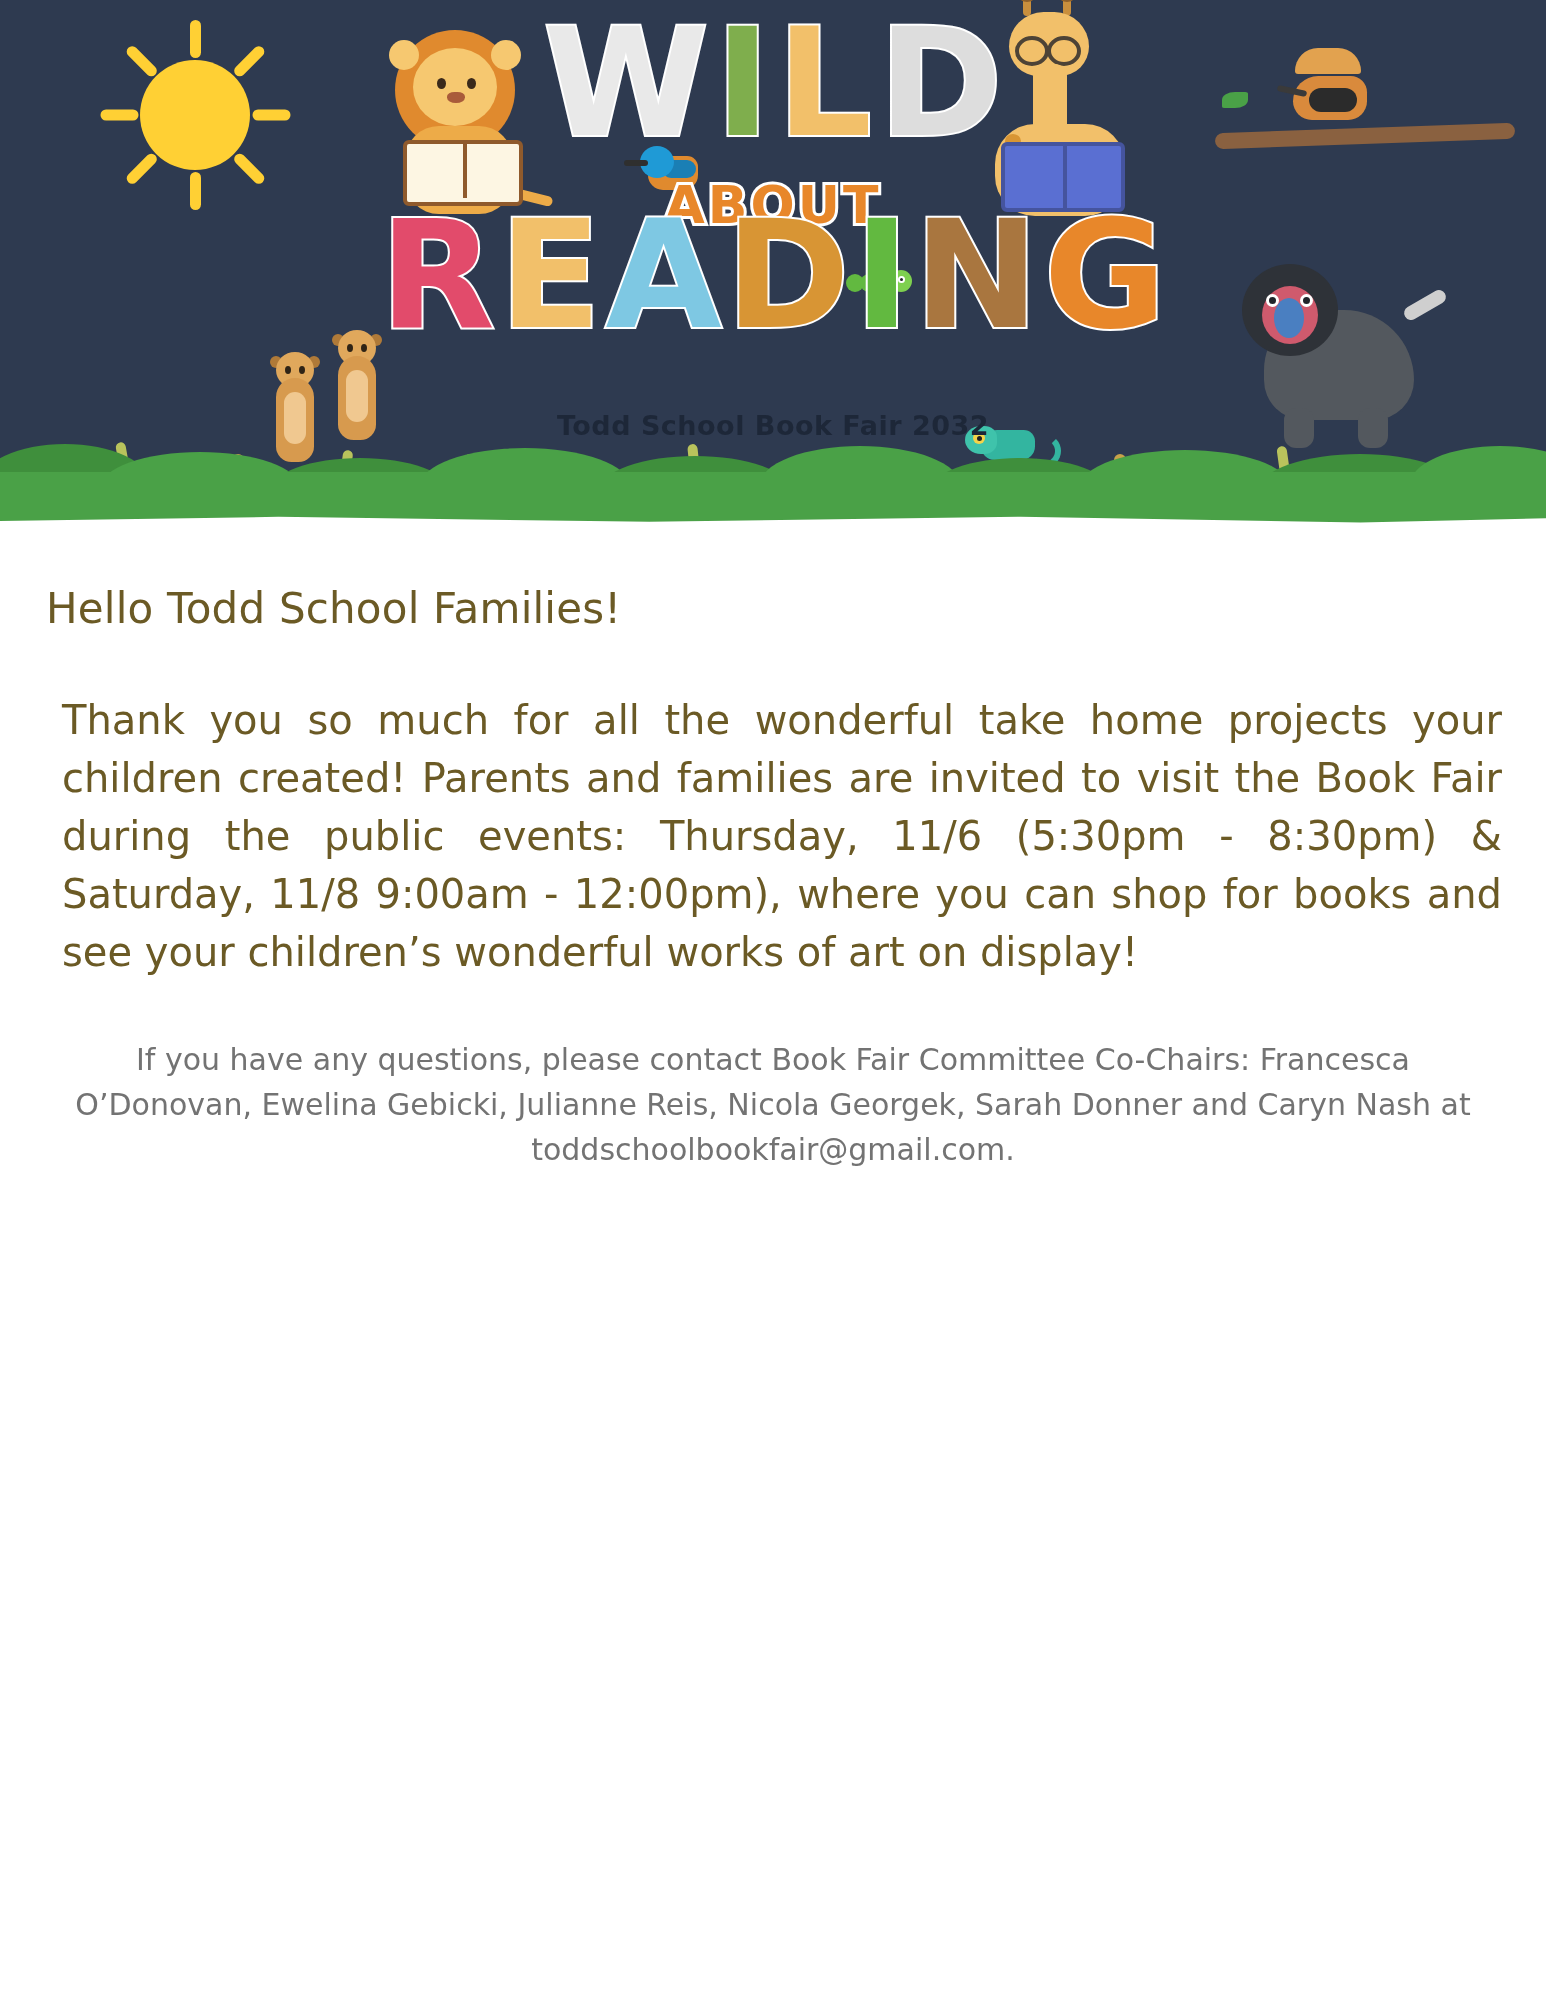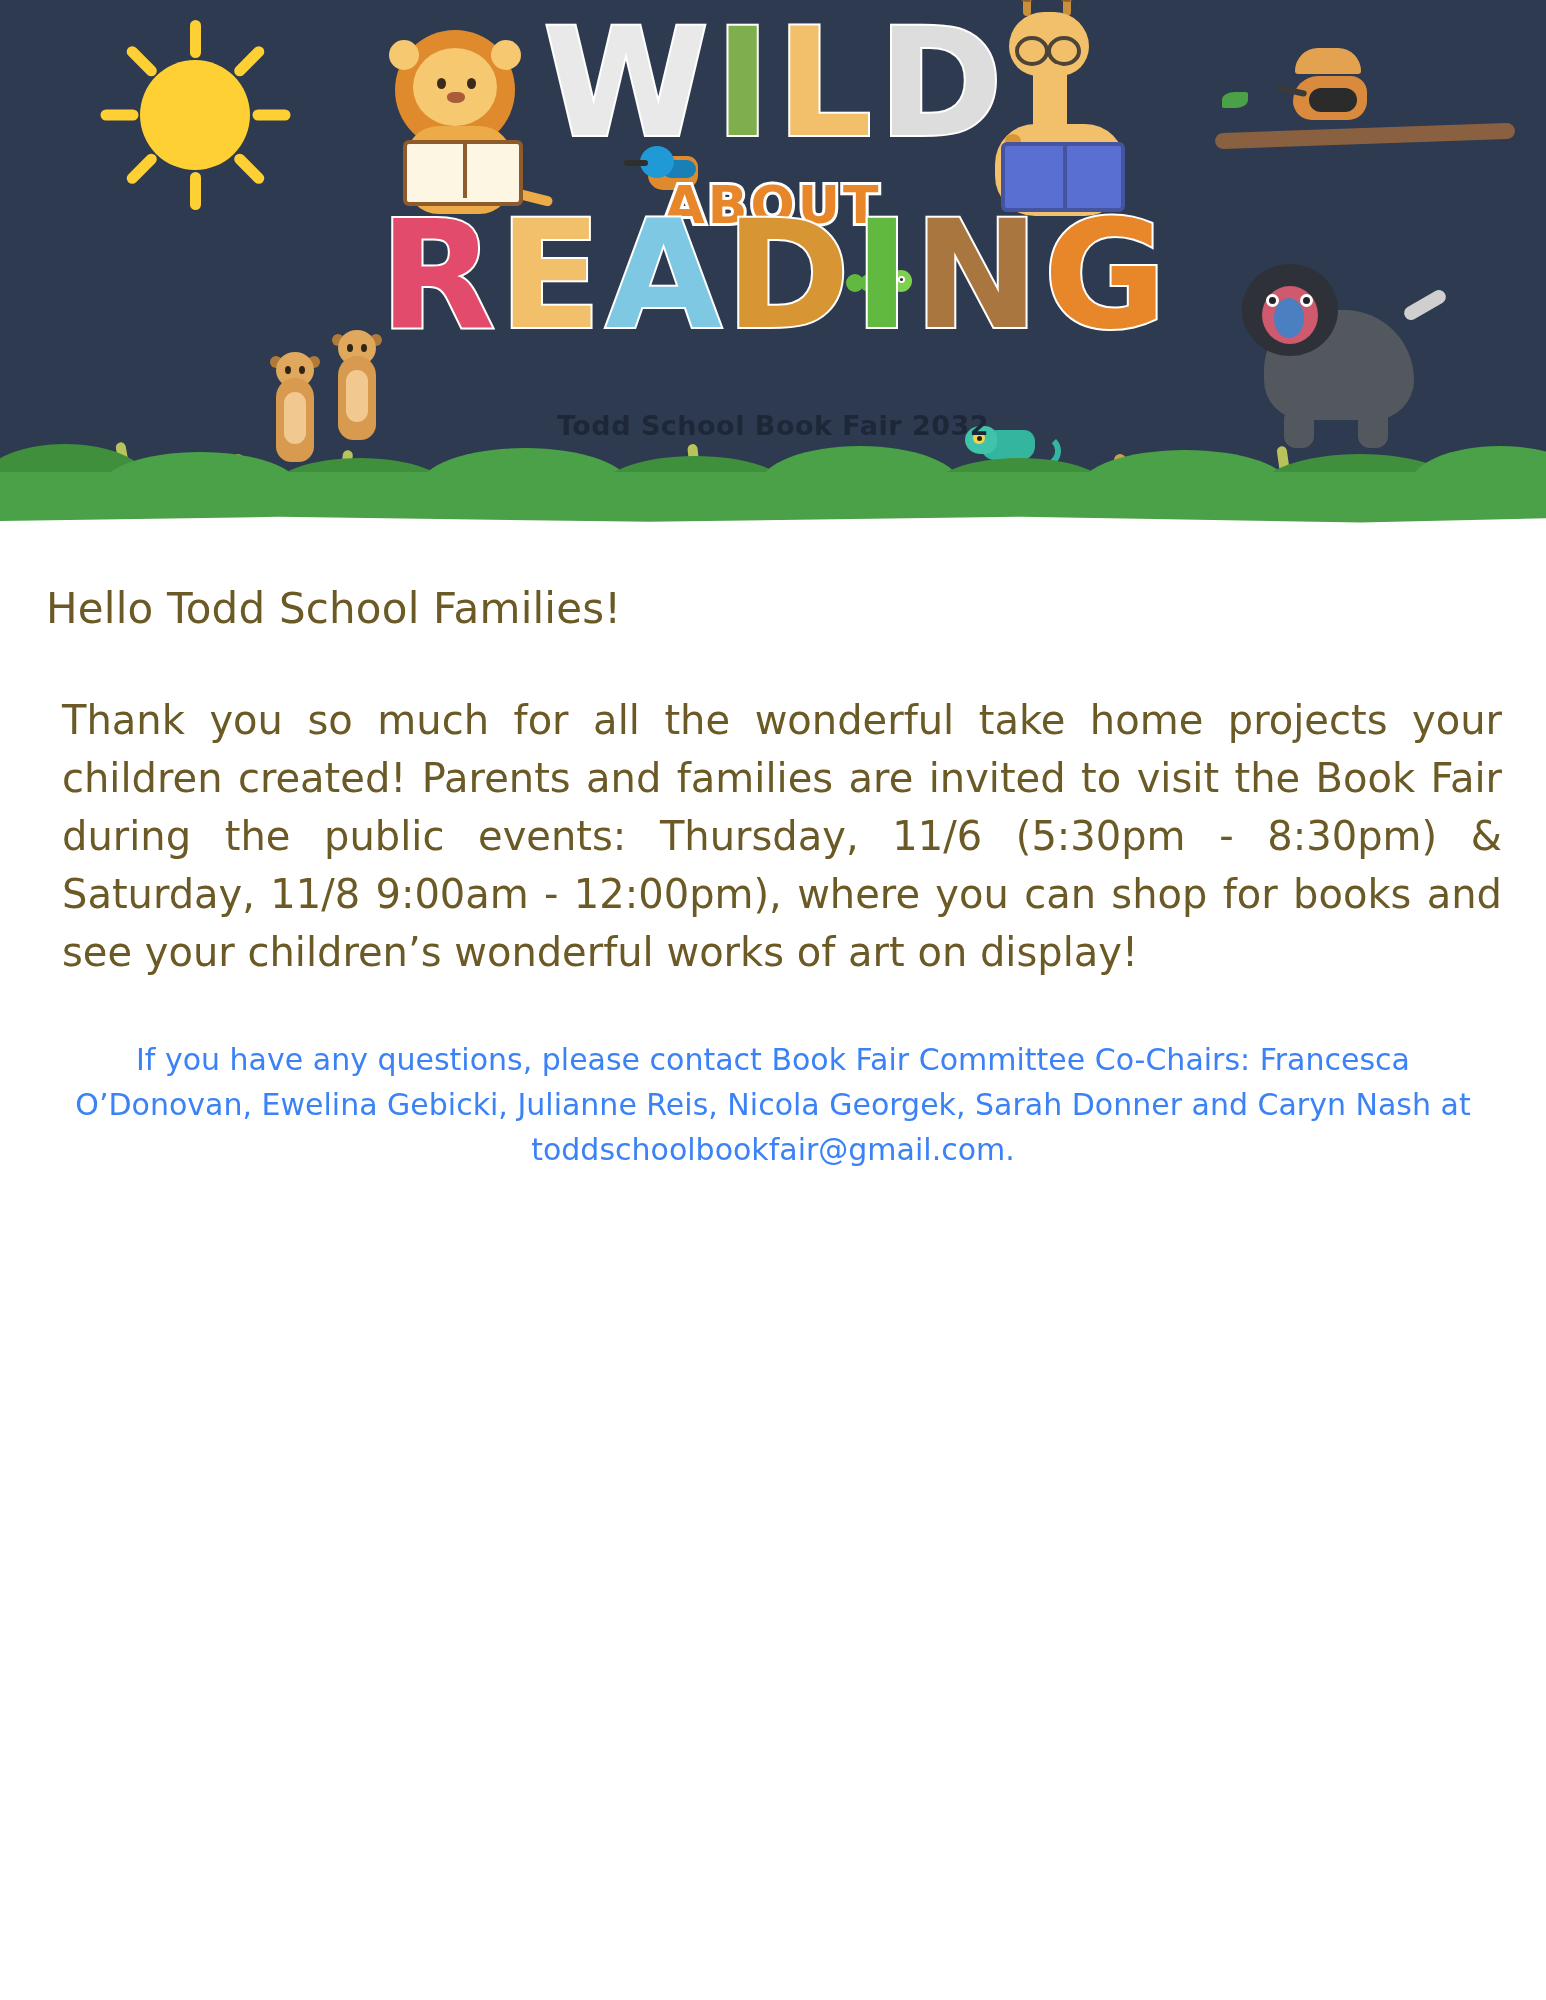--- a/index.html
+++ b/index.html
@@ -415,21 +415,21 @@
     line-height: 1.45;
     color: #6b5a25;
     text-align: justify;
     margin: 0 0 56px 18px;
     font-family: "DejaVu Sans", sans-serif;
   }
   .para.last { margin-bottom: 78px; }
   .contact {
     font-size: 30px;
     line-height: 1.5;
-    color: #3b82f6;
+    color: #737373;
     text-align: center;
     margin: 17px 28px;
     font-family: "DejaVu Sans", sans-serif;
   }
 </style>
 </head>
 <body>
 
 <div class="banner">
   <div class="banner-inner">

